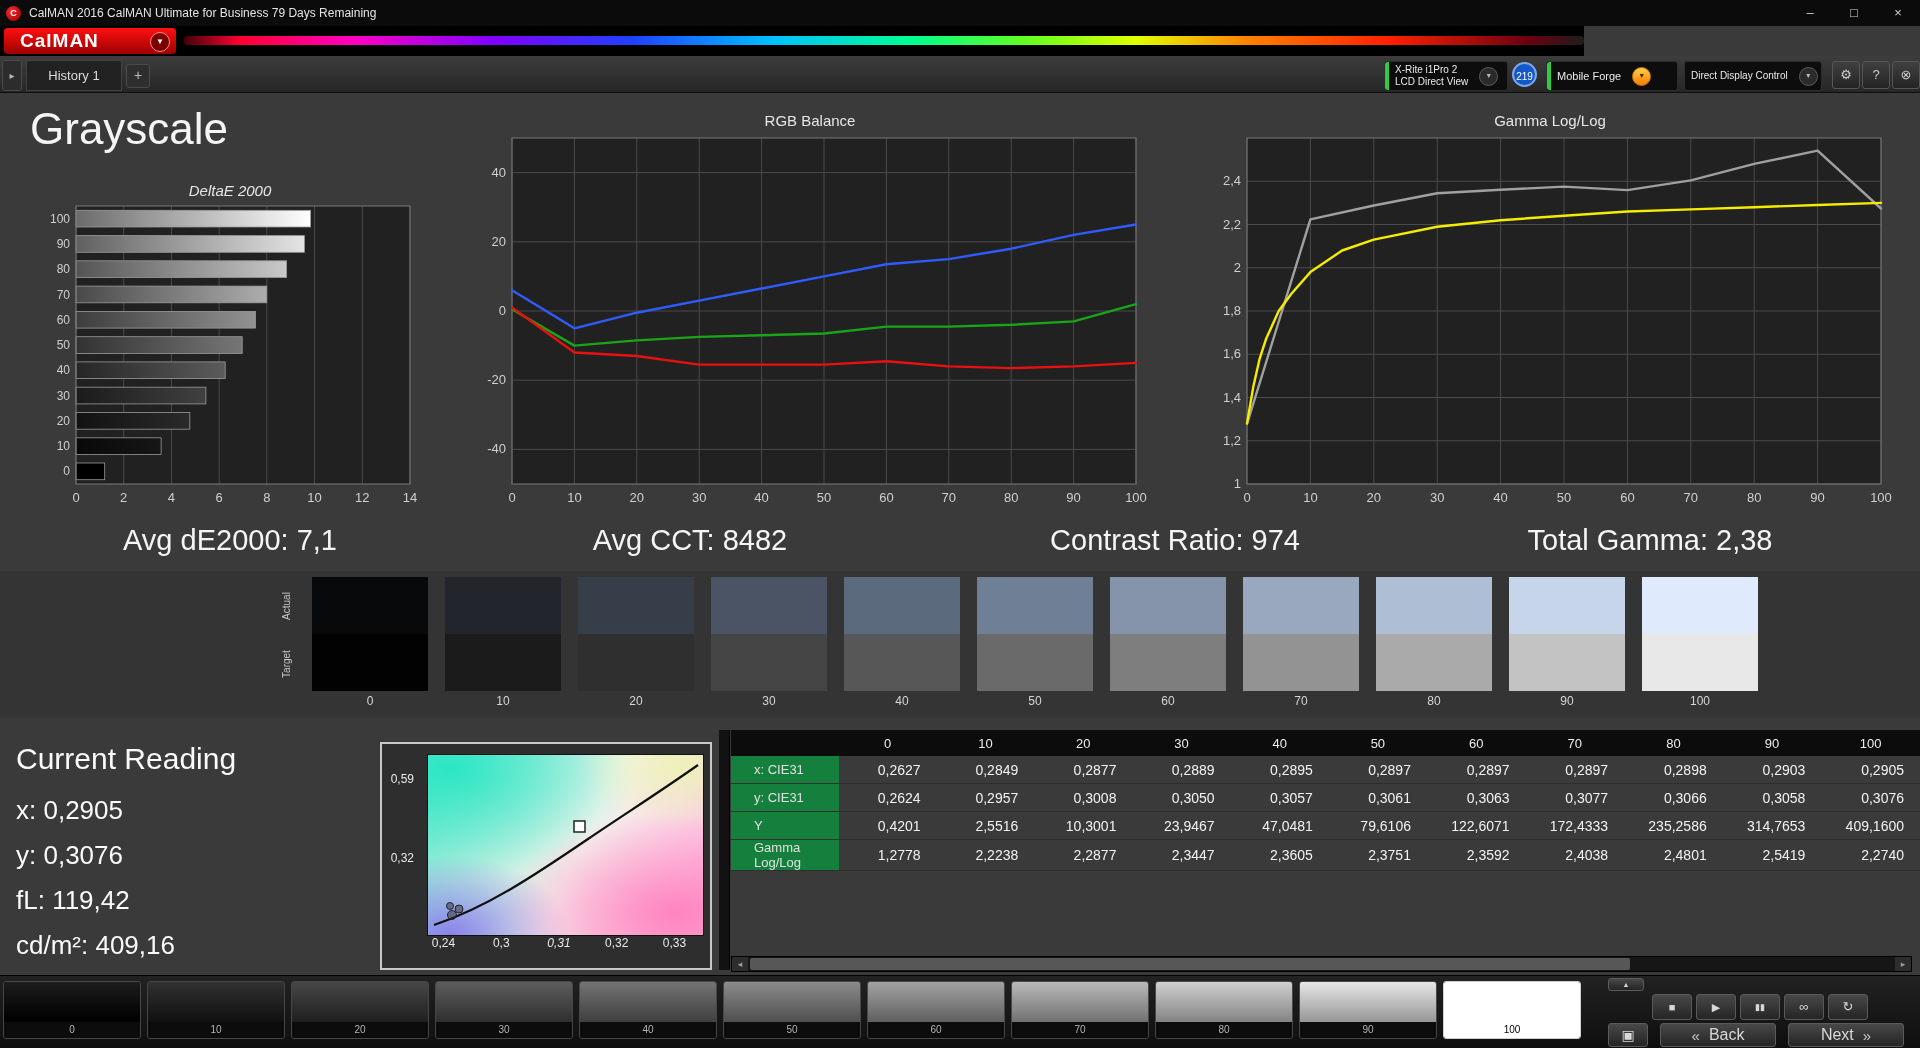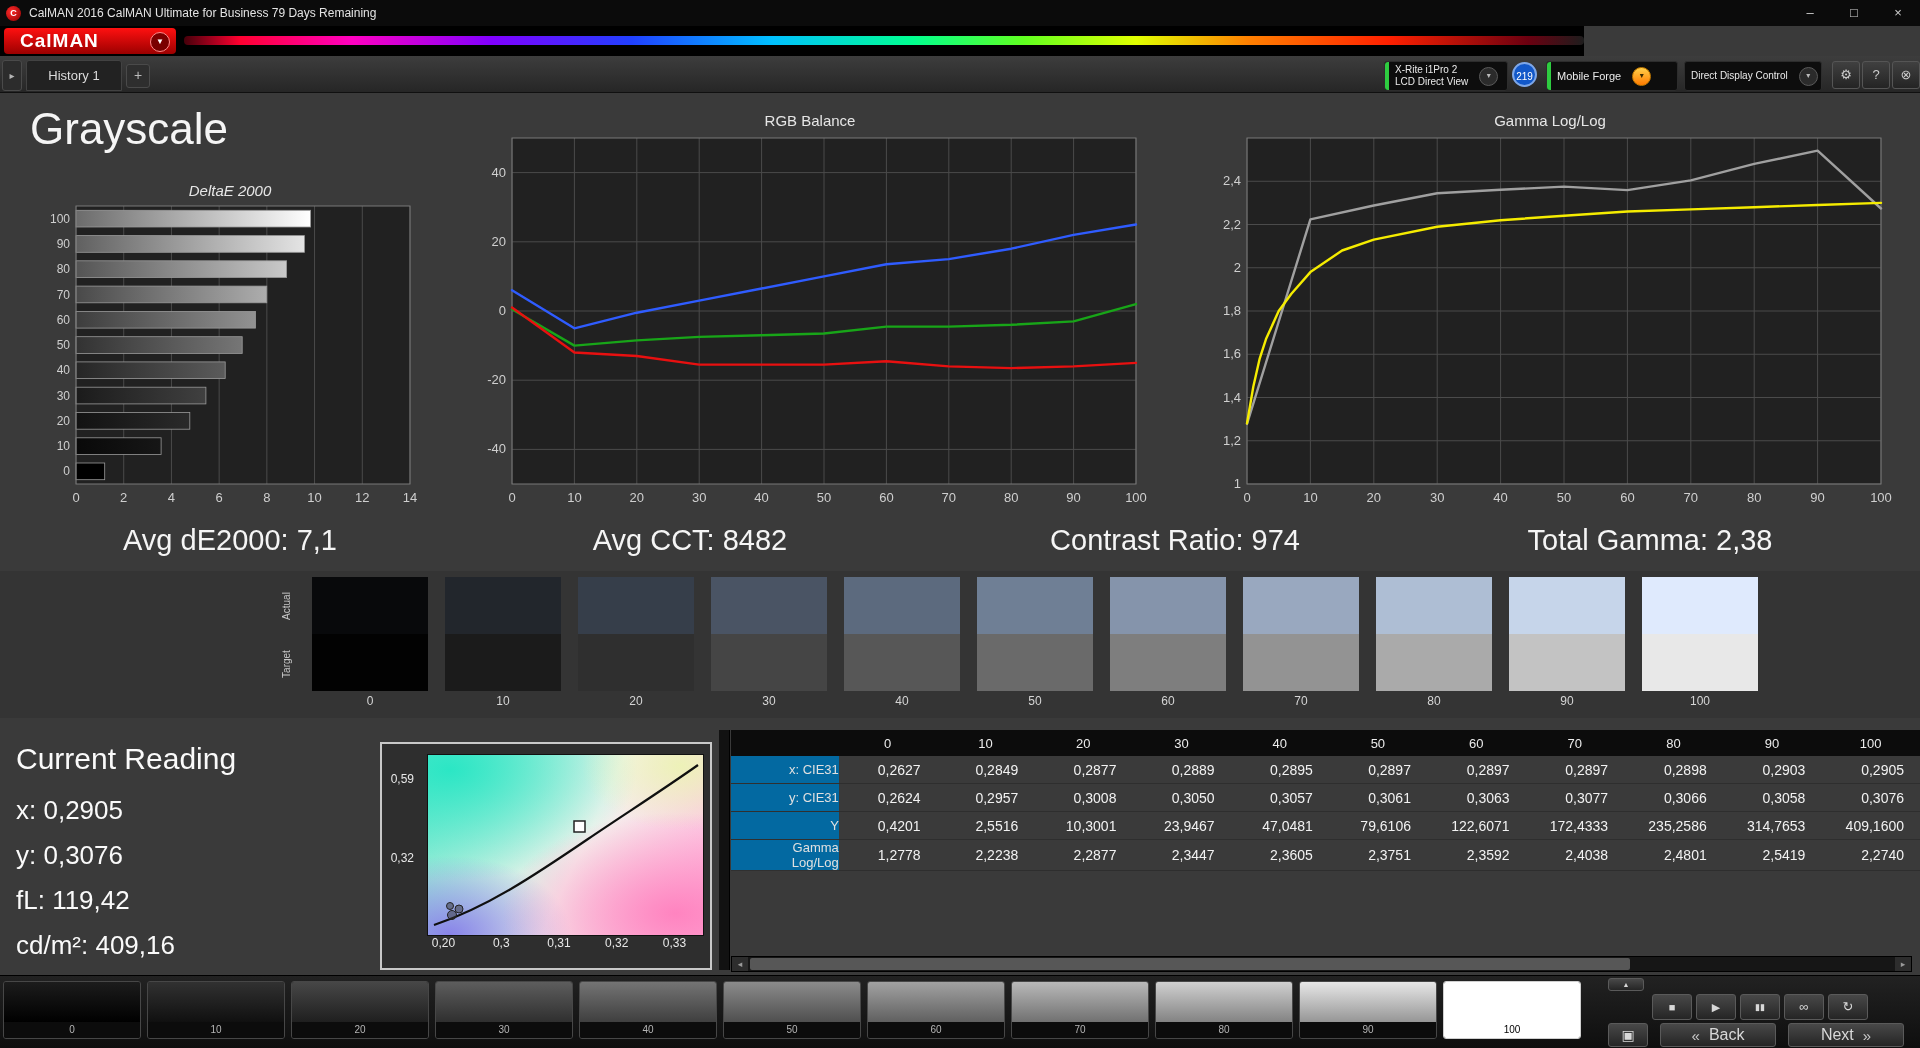--- a/index.html
+++ b/index.html
@@ -75,21 +75,21 @@
          radial-gradient(110% 100% at 8% 8%, rgba(38,230,196,.95), rgba(38,230,196,0) 62%),
          linear-gradient(115deg,#7ce9cf,#f5f4ee 55%,#ffb9df);}
   .cie-xt{position:absolute;top:0;transform:translateX(-50%);color:#e8e8e8;font-size:12px;}
   .cie-yt{position:absolute;right:8px;transform:translateY(-50%);color:#e8e8e8;font-size:12px;}
 
   
   .vstrip{position:absolute;left:719px;top:730px;width:10px;height:240px;background:#121212;border-right:1px solid #000;}
   #data-table{position:absolute;left:731px;top:730px;border-collapse:collapse;table-layout:fixed;}
   #data-table th{background:#0c0c0c;height:26px;font-weight:normal;font-size:13px;color:#ececec;padding:0;}
   #data-table td{height:27px;padding:0;font-size:14px;color:#f2f2f2;}
-  #data-table td.lbl{background:#0369a1;color:#e0e0e0;text-align:right;padding-left:23px;font-size:13px;
+  #data-table td.lbl{background:#15803d;color:#e0e0e0;text-align:left;padding-left:23px;font-size:13px;
         border-bottom:1px solid #303030;}
   #data-table td.val{text-align:right;padding-right:16px;border-bottom:1px solid #2e2e2e;background:#3a3a3a;}
   .hscroll{position:absolute;left:731px;top:956px;width:1179px;height:14px;background:#161616;border:1px solid #000;}
   .hs-arrow{position:absolute;top:0;width:16px;height:14px;background:#2d2d2d;color:#9a9a9a;font-size:9px;
         line-height:14px;text-align:center;cursor:pointer;}
   .hs-thumb{position:absolute;left:18px;top:1px;width:880px;height:12px;background:#575757;border-radius:2px;cursor:pointer;}
 
   
   .bottombar{position:absolute;left:0;top:975px;width:1920px;height:73px;
         background:linear-gradient(180deg,#222,#0e0e0e);border-top:1px solid #000;}
@@ -422,23 +422,23 @@
   <div class="cieplot">
     <svg viewBox="0 0 275 180" width="275" height="180" style="position:absolute;left:0;top:0;">
       <path d="M 6,170 C 60,152 110,118 160,84 C 200,57 236,34 270,10" stroke="#101010" stroke-width="2.2" fill="none"></path>
       <circle cx="24" cy="160" r="4.5" fill="rgba(50,50,50,0.5)" stroke="#222"></circle>
       <circle cx="31" cy="154" r="4" fill="rgba(50,50,50,0.5)" stroke="#222"></circle>
       <circle cx="22" cy="151" r="3.5" fill="rgba(50,50,50,0.5)" stroke="#222"></circle>
       <rect x="146" y="66" width="11" height="11" fill="#ffffff" stroke="#222" stroke-width="1.5"></rect>
     </svg>
   </div>
   <div id="cie-xticks" style="position:absolute;left:45px;top:192px;width:275px;height:20px;">
-      <span class="cie-xt" style="left: 6%;">0,20</span>
+      <span class="cie-xt" style="left: 6%;">0,24</span>
       <span class="cie-xt" style="left: 27%;">0,3</span>
-      <span class="cie-xt" style="left: 48%;">0,31</span>
+      <span class="cie-xt" style="left: 48%; font-style: italic;">0,31</span>
       <span class="cie-xt" style="left: 69%;">0,32</span>
       <span class="cie-xt" style="left: 90%;">0,33</span>
     </div>
 </div>
 
 <div class="vstrip"></div>
 <table id="data-table">
     <tbody>
       <tr>
         <th style="width:110px;"></th>

